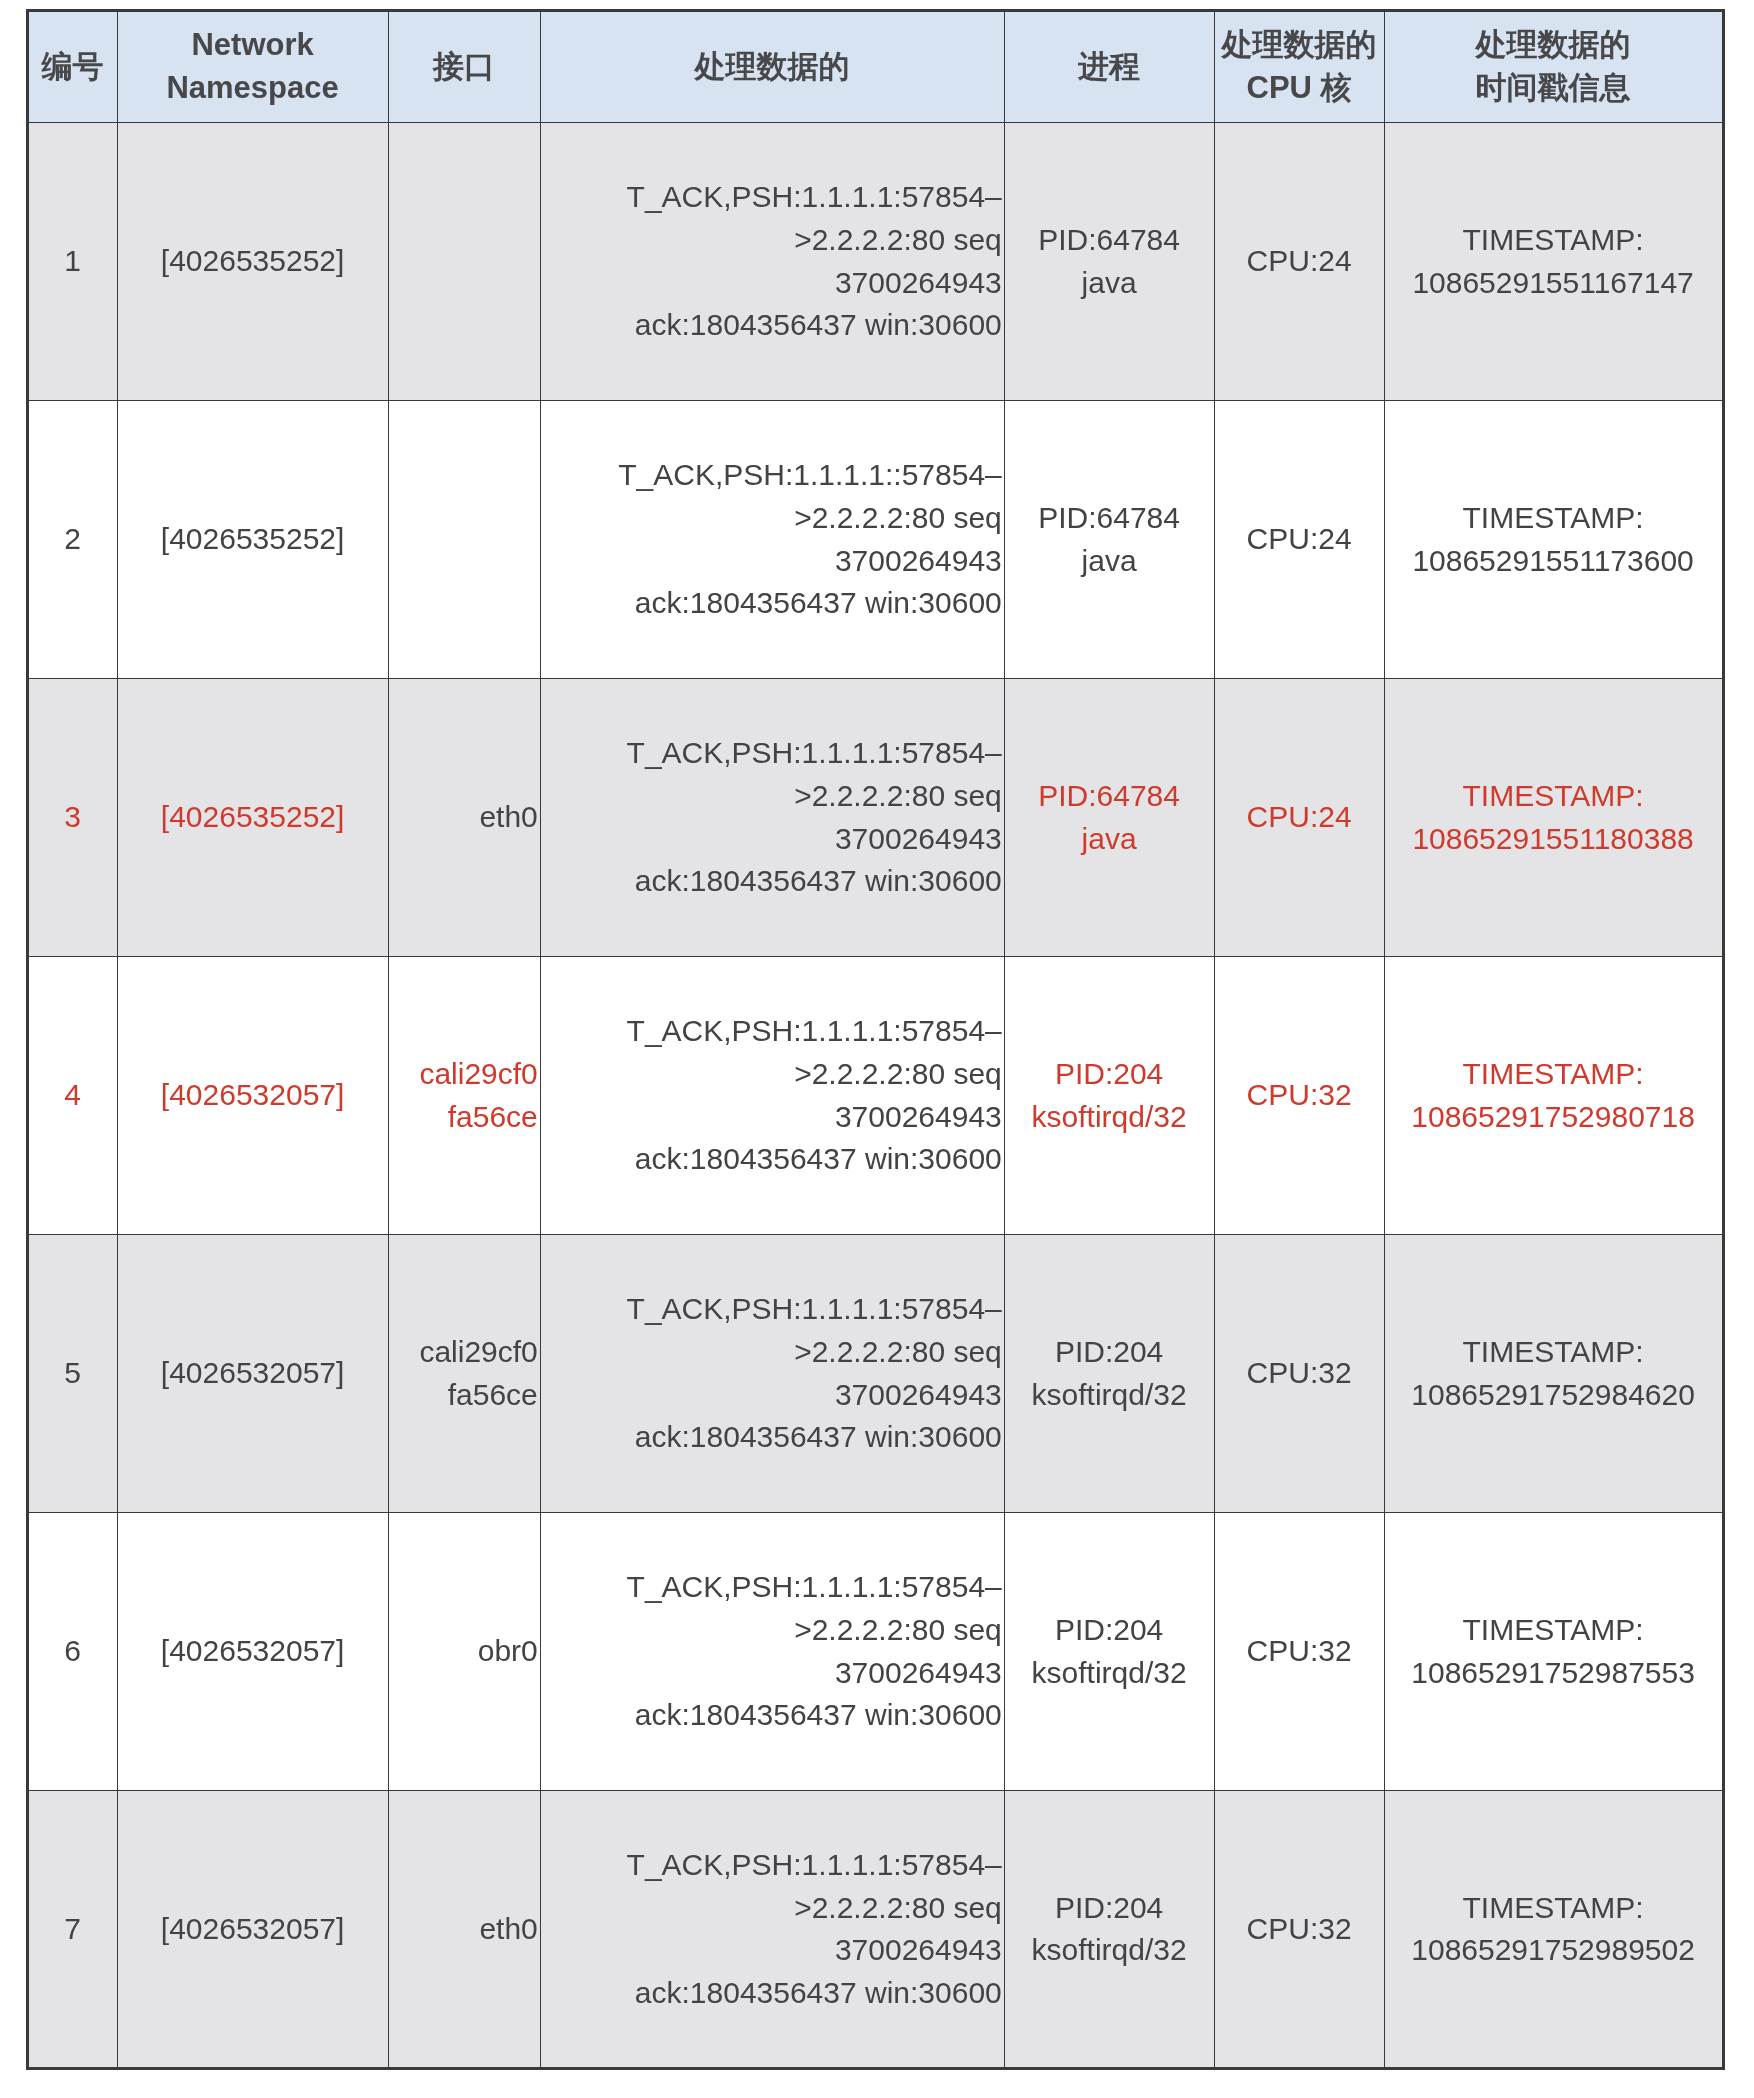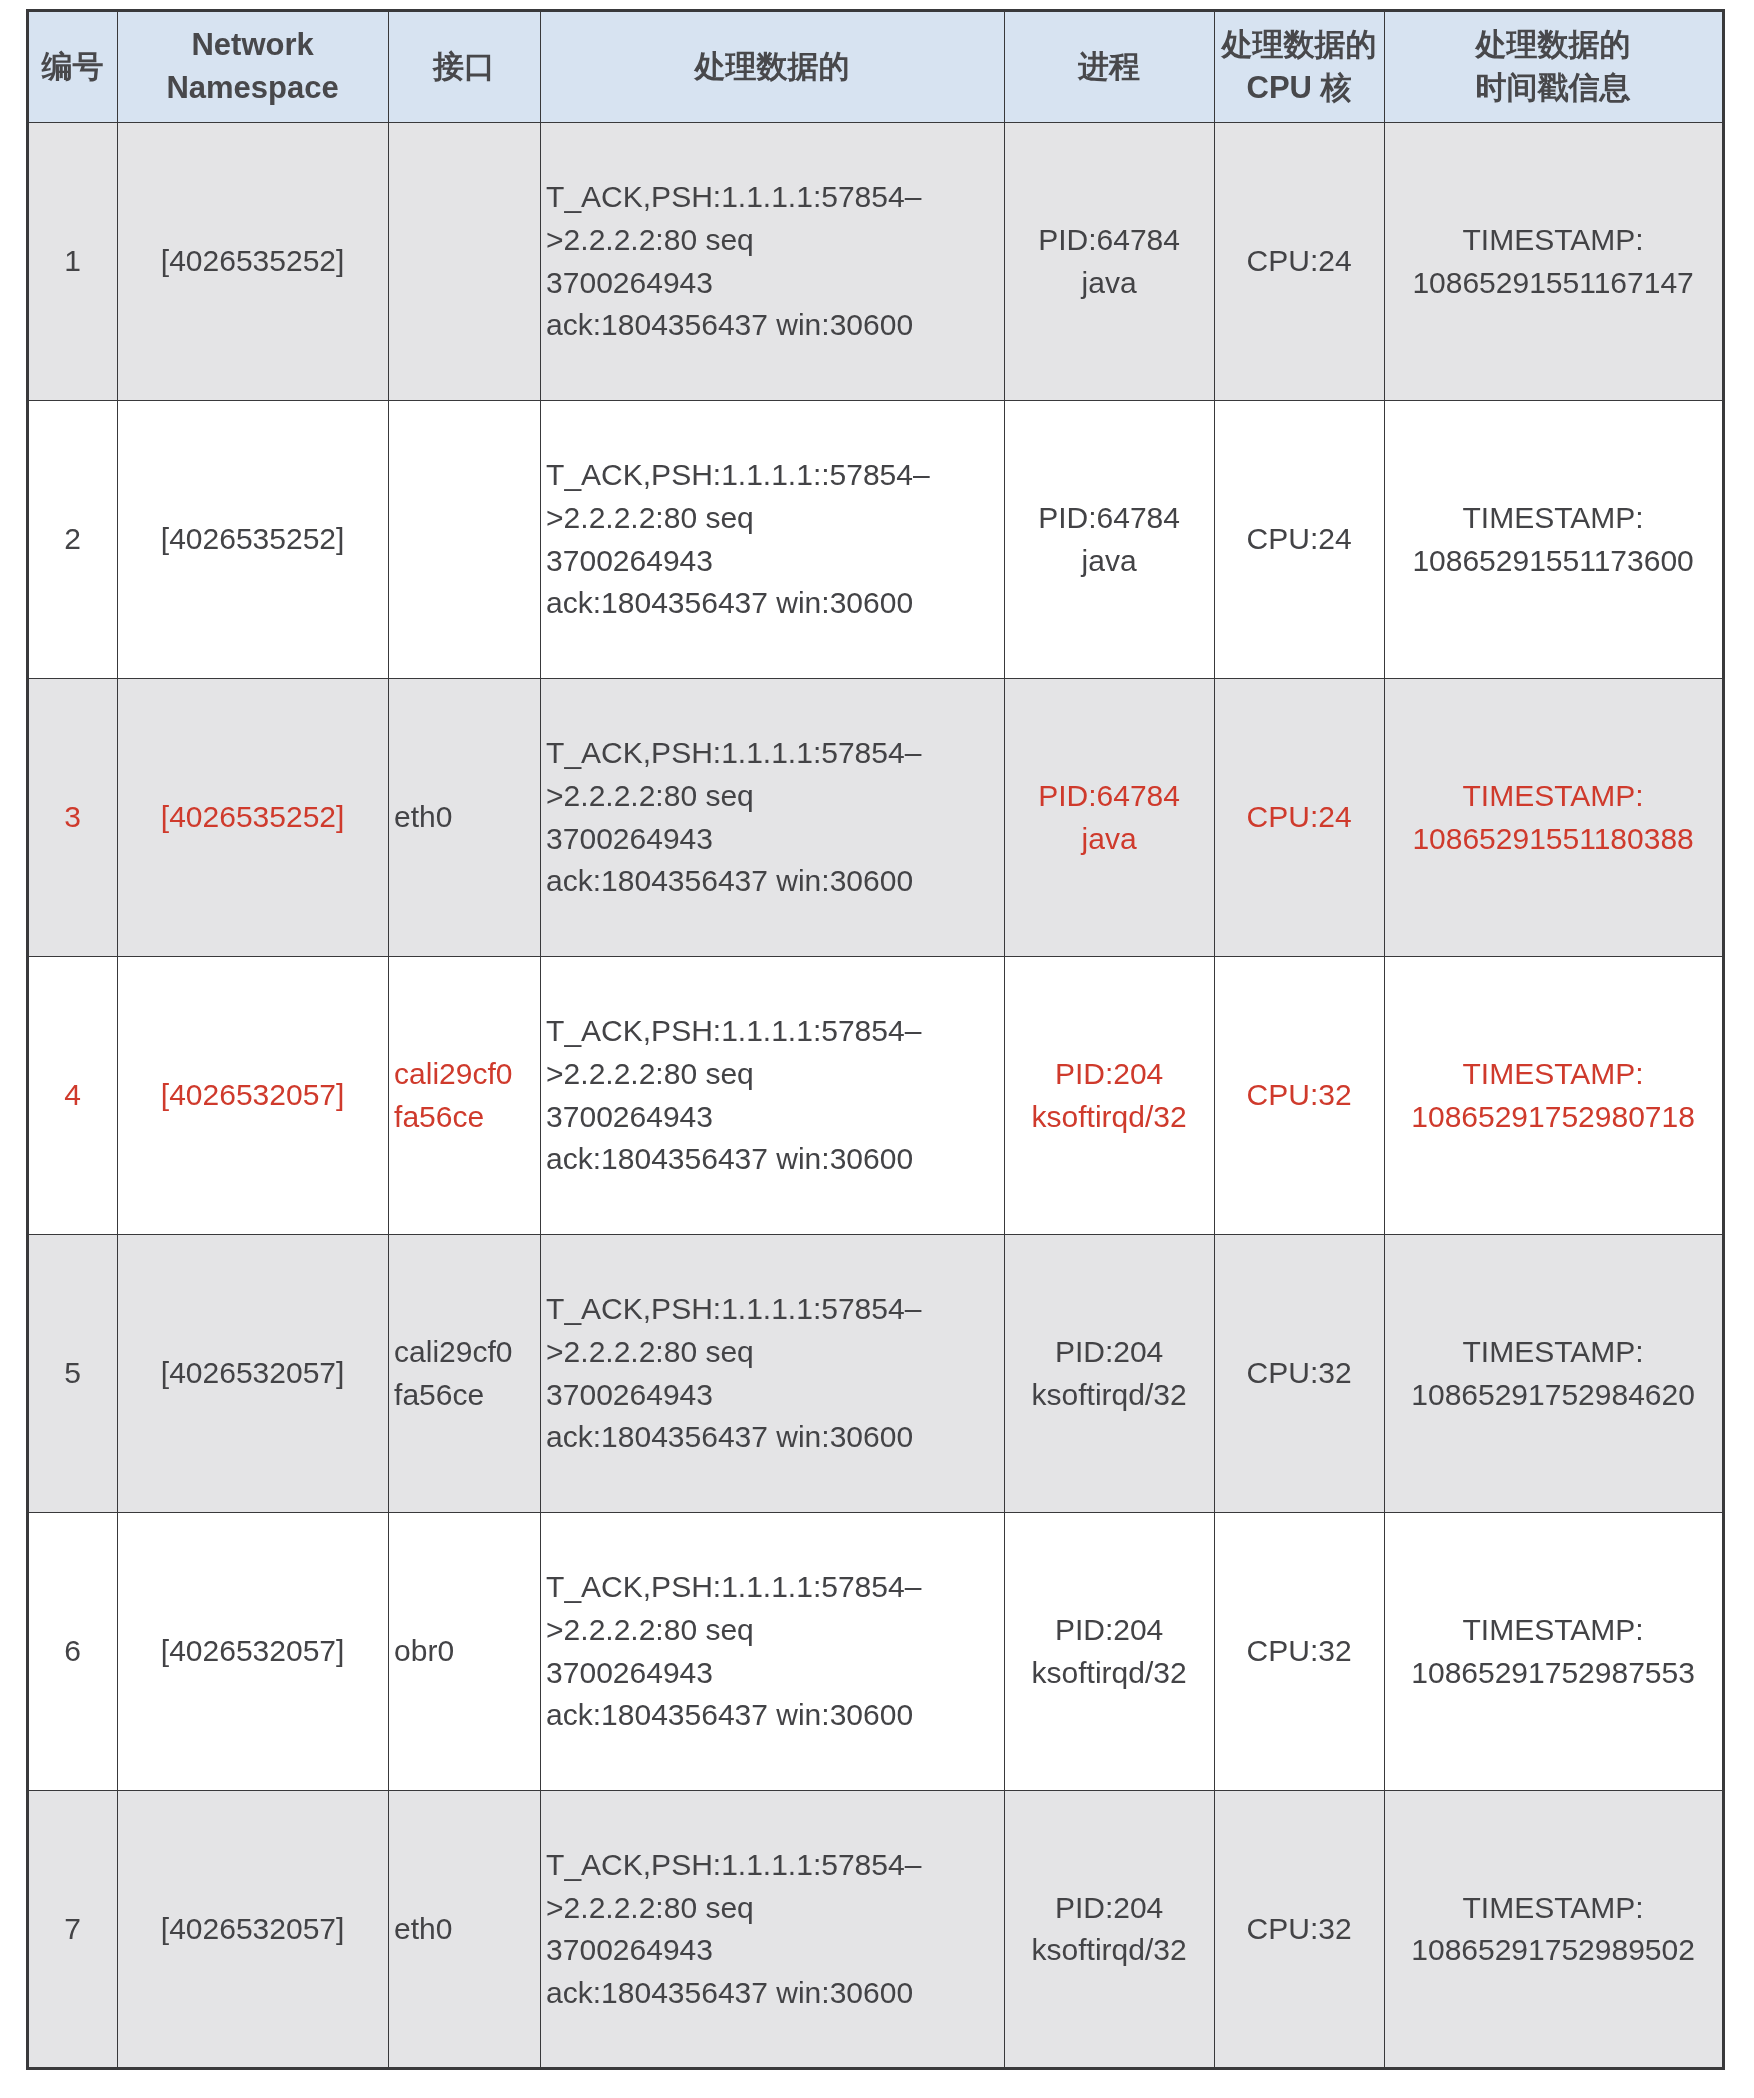--- a/index.html
+++ b/index.html
@@ -54,21 +54,21 @@
     font-size: 30px;
     font-weight: normal;
     text-align: center;
     vertical-align: middle;
     white-space: pre-line;
     line-height: 1.42;
     padding: 0;
     overflow: hidden;
   }
   td.col-interface, td.col-packet {
-    text-align: left;
+    text-align: right;
     padding-left: 5.5px;
     padding-right: 1.8px;
   }
   td.red {
     color: var(--highlight, #cf3a2c);
   }
 </style>
 </head>
 <body>
 

